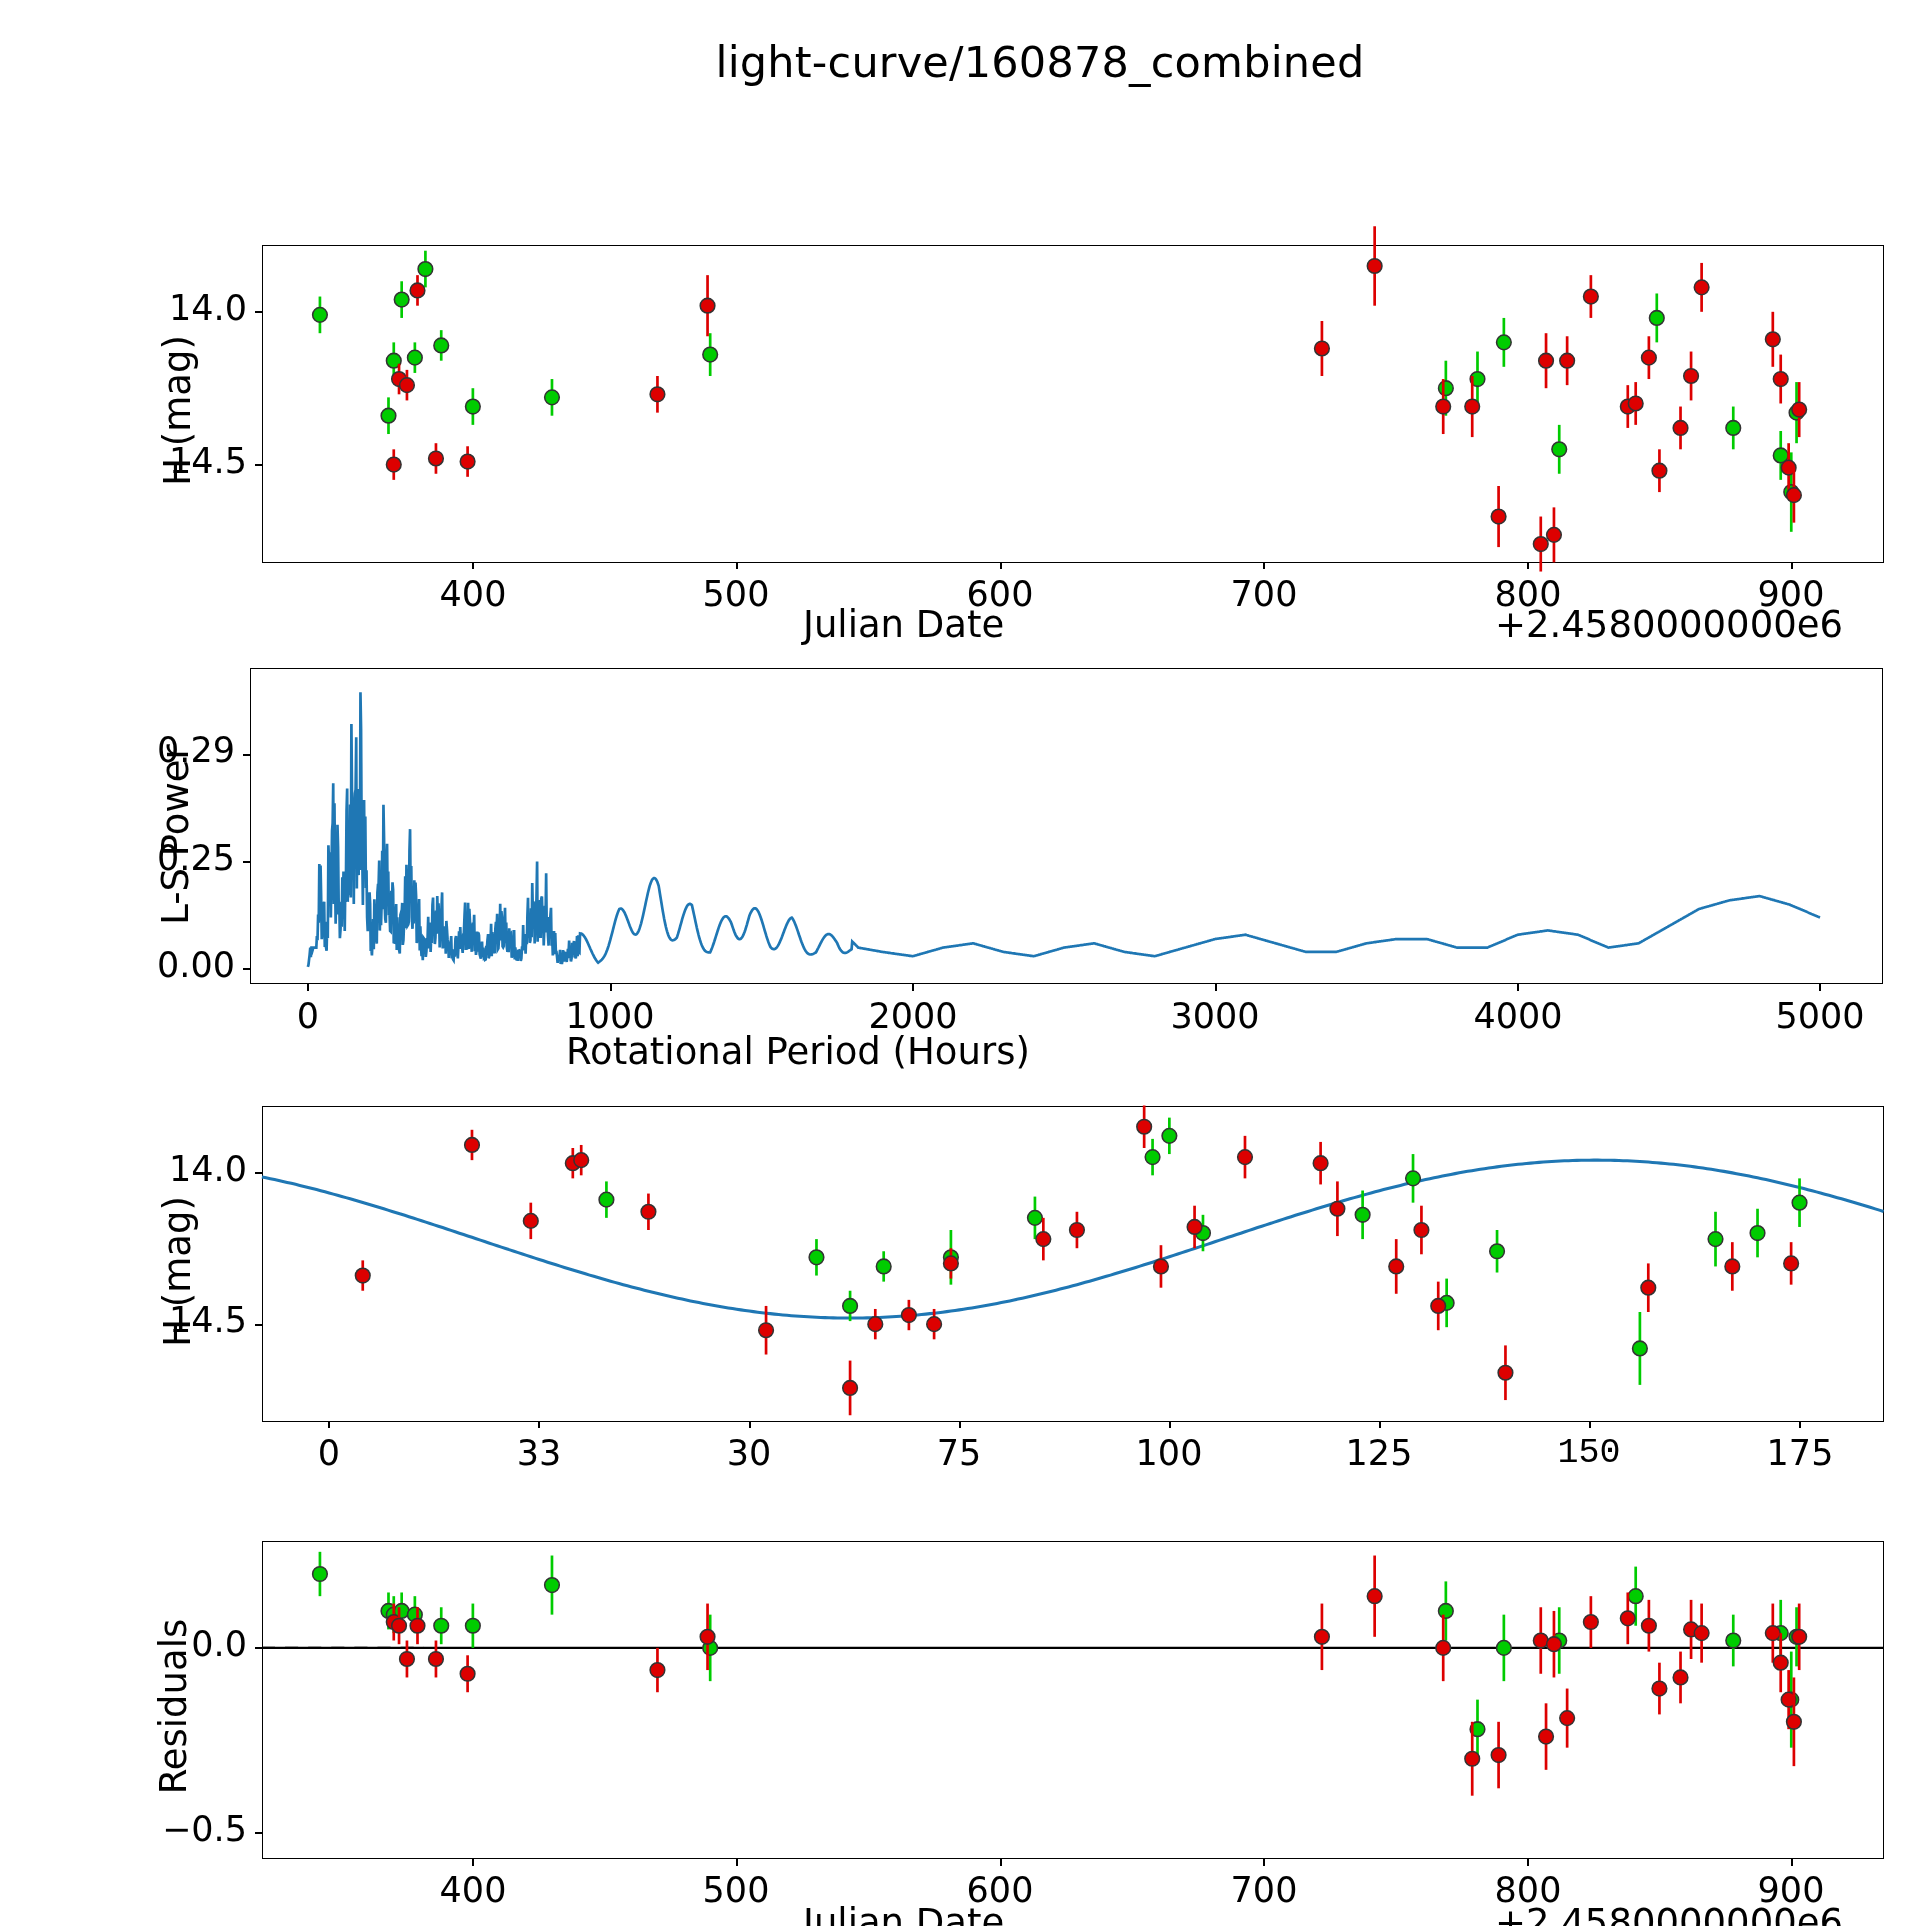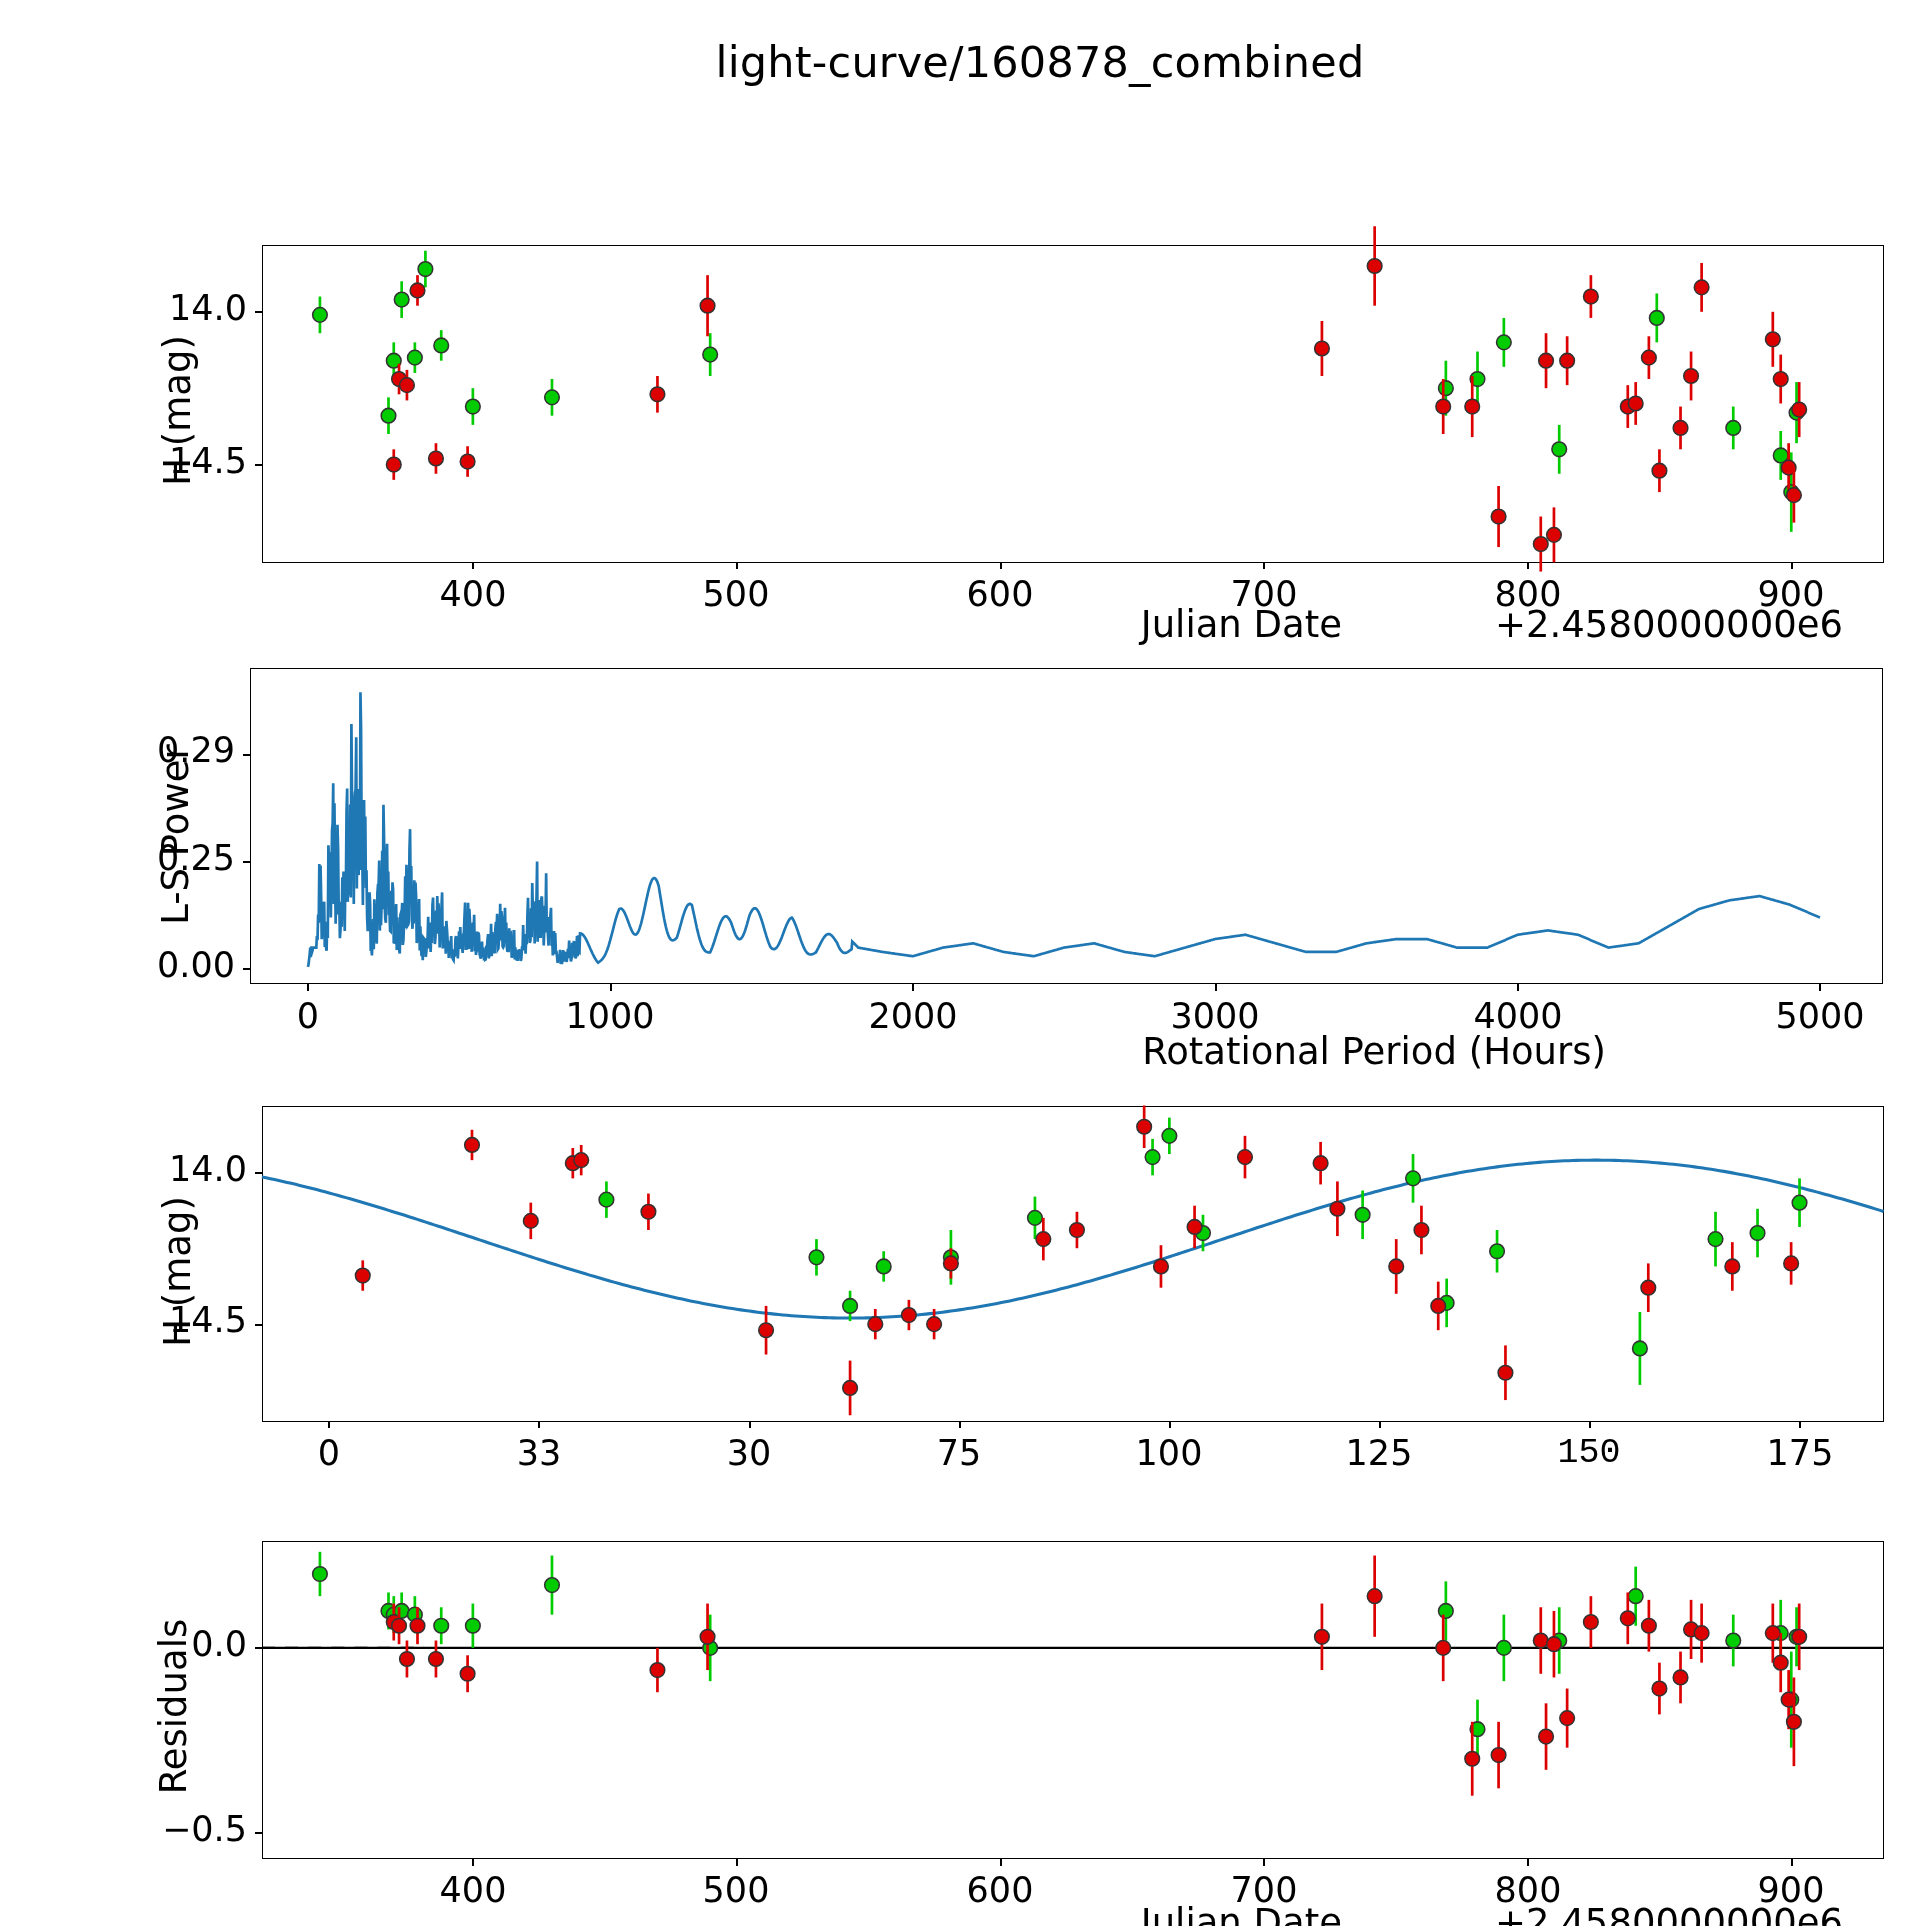--- a/index.html
+++ b/index.html
@@ -30,21 +30,21 @@
   }
   .panel {
     position: absolute;
     box-sizing: border-box;
     border: 1.9px solid #000000;
     background: #ffffff;
   }
   .axis-label {
     position: absolute;
     font-size: 37px;
-    text-align: right;
+    text-align: left;
     white-space: nowrap;
   }
   .ylabel {
     position: absolute;
     font-size: 37px;
     white-space: nowrap;
     transform-origin: 50% 50%;
     transform: rotate(-90deg);
     text-align: center;
   }

